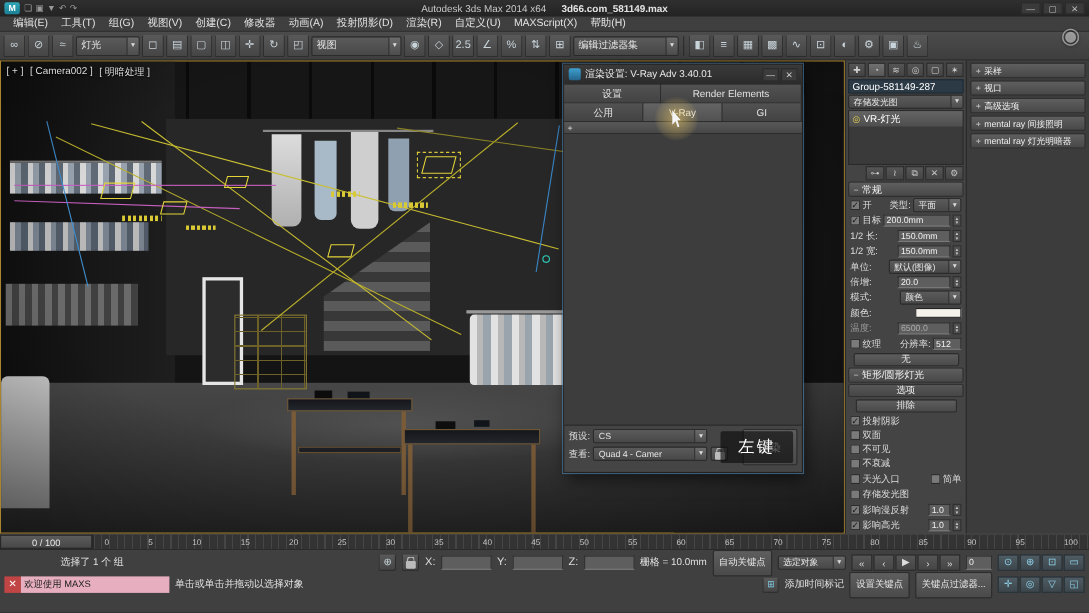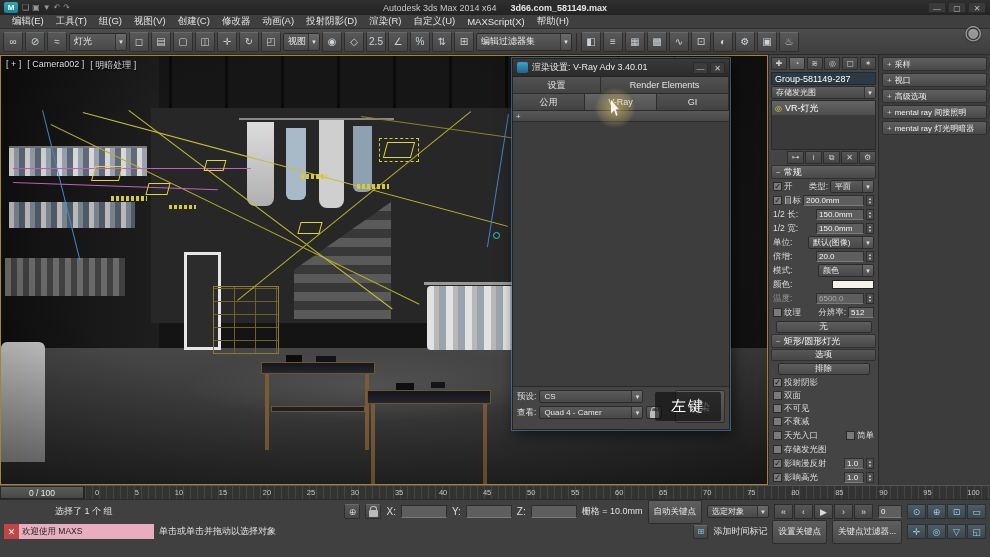--- a/index.html
+++ b/index.html
@@ -137,21 +137,21 @@
       </span>
     <span class="hlist">
         <span class="tbtn">◻</span>
         <span class="tbtn">▤</span>
         <span class="tbtn">▢</span>
         <span class="tbtn">◫</span>
         <span class="tbtn">✛</span>
         <span class="tbtn">↻</span>
         <span class="tbtn">◰</span>
       </span>
-    <span class="dd" style="width:37px">
+    <span class="dd" style="width:82px">
         <span>视图</span>
         <span class="arr">▼</span>
       </span>
     <span class="hlist">
         <span class="tbtn">◉</span>
         <span class="tbtn">◇</span>
         <span class="tbtn">2.5</span>
         <span class="tbtn">∠</span>
         <span class="tbtn">%</span>
         <span class="tbtn">⇅</span>

